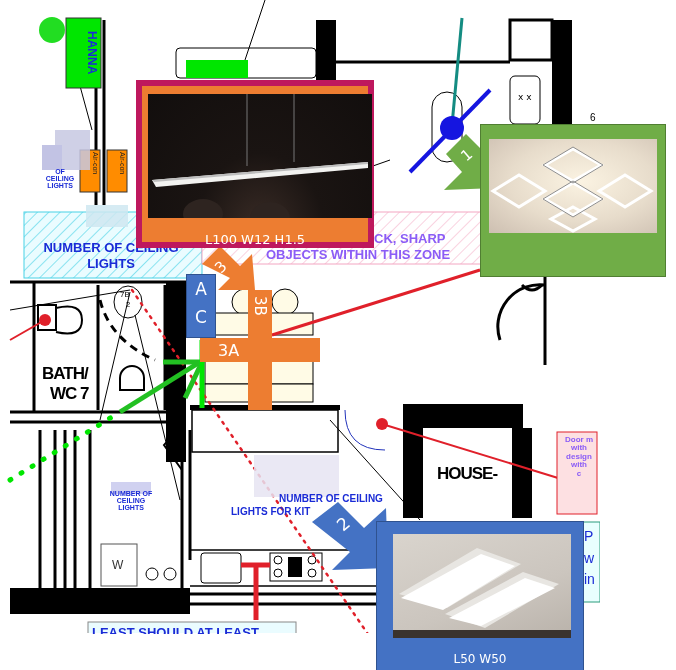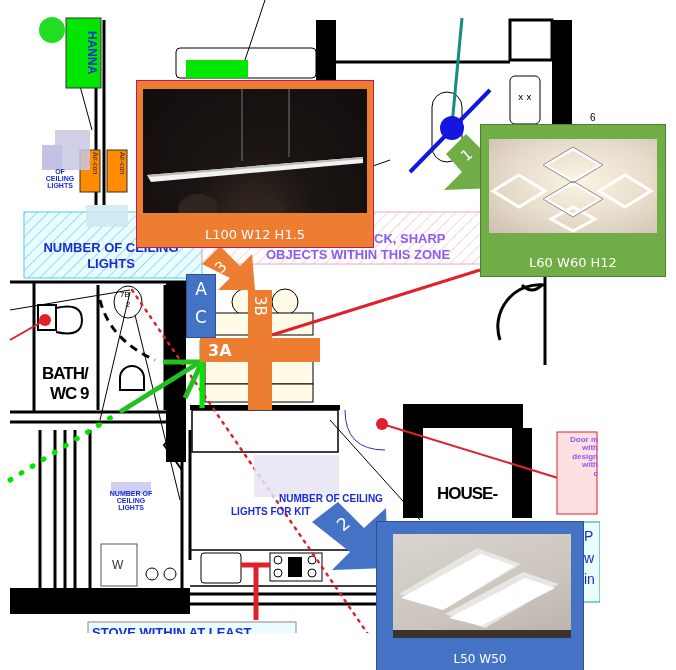--- a/index.html
+++ b/index.html
@@ -161,49 +161,49 @@
 </svg>
 
 <div class="abs lbl-blue" style="left:70px;top:20px;width:28px;height:66px;writing-mode:vertical-rl;font-size:12px;">HANNA</div>
 <div class="abs" style="left:81px;top:152px;width:18px;height:38px;writing-mode:vertical-rl;font-size:7px;color:#222;">Air-con</div>
 <div class="abs" style="left:108px;top:152px;width:18px;height:38px;writing-mode:vertical-rl;font-size:7px;color:#222;">Air-con</div>
 <div class="abs lbl-blue" style="left:40px;top:168px;width:40px;font-size:7px;">OF CEILING LIGHTS</div>
 <div class="abs lbl-blue" style="left:26px;top:240px;width:170px;font-size:13px;line-height:1.2;">NUMBER OF CEILING LIGHTS</div>
 <div class="abs lbl-red" style="left:374px;top:232px;width:120px;font-size:13px;text-align:left;">CK, SHARP</div>
 <div class="abs lbl-red" style="left:266px;top:248px;width:230px;font-size:13px;text-align:left;">OBJECTS WITHIN THIS ZONE</div>
 <div class="abs" style="left:42px;top:364px;font-size:17px;font-weight:bold;letter-spacing:-1px;">BATH/</div>
-<div class="abs" style="left:50px;top:384px;font-size:17px;font-weight:bold;letter-spacing:-1px;">WC 9</div>
+<div class="abs" style="left:50px;top:384px;font-size:17px;font-weight:bold;letter-spacing:-1px;">WC 7</div>
 <div class="abs" style="left:120px;top:290px;width:16px;font-size:8px;text-align:left;">7B</div>
 <div class="abs" style="left:120px;top:300px;width:16px;font-size:8px;text-align:center;">2</div>
 <div class="abs" style="left:590px;top:112px;font-size:10px;">6</div>
 <div class="abs lbl-blue" style="left:108px;top:490px;width:46px;font-size:7px;">NUMBER OF CEILING LIGHTS</div>
 <div class="abs" style="left:112px;top:558px;font-size:12px;color:#333;">W</div>
 <div class="abs lbl-blue" style="left:231px;top:494px;font-size:10px;text-align:left;padding-left:48px;">NUMBER OF CEILING</div>
 <div class="abs lbl-blue" style="left:231px;top:507px;font-size:10px;text-align:left;">LIGHTS FOR KIT</div>
-<div class="abs" style="left:437px;top:484px;font-size:17px;font-weight:bold;letter-spacing:-1px;">HOUSE-</div>
-<div class="abs lbl-red" style="left:560px;top:436px;width:38px;font-size:8px;overflow:hidden;white-space:nowrap;text-align:right;">
+<div class="abs" style="left:437px;top:464px;font-size:17px;font-weight:bold;letter-spacing:-1px;">HOUSE-</div>
+<div class="abs lbl-red" style="left:560px;top:436px;width:38px;font-size:8px;overflow:hidden;white-space:nowrap;">
   <div>Door m</div>
   <div>with</div>
   <div>design</div>
   <div>with</div>
   <div>c</div>
 </div>
 <div class="abs lbl-blue" style="left:584px;top:526px;width:16px;font-size:14px;line-height:1.55;overflow:hidden;text-align:left;font-weight:normal;">
   <div>P</div>
   <div>w</div>
   <div>in</div>
 </div>
-<div class="abs lbl-blue" style="left:92px;top:626px;width:204px;height:8px;overflow:hidden;font-size:13px;text-align:left;">STOVE WITHIN AT LEAST</div>
+<div class="abs lbl-blue" style="left:92px;top:626px;width:204px;height:8px;overflow:hidden;font-size:13px;text-align:left;">LEAST SHOULD AT LEAST</div>
 
 <div class="abs" style="left:186px;top:274px;width:28px;height:62px;background:#4472c4;border:1px solid #2f528f;color:#fff;font-family:'DejaVu Sans',sans-serif;font-size:17px;text-align:center;line-height:28px;">
   <div>A</div>
   <div>C</div>
 </div>
 
-<div class="callout" style="left:200px;top:338px;width:120px;height:24px;background:#ed7d31;justify-content:flex-start;padding-left:8px;box-sizing:border-box;font-size:16px;font-weight:bold;">
+<div class="callout" style="left:200px;top:338px;width:120px;height:24px;background:#ed7d31;justify-content:flex-start;padding-left:18px;box-sizing:border-box;font-size:16px;">
     <span>3A</span>
   </div>
 
 <div class="callout" style="left:248px;top:290px;width:24px;height:120px;background:#ed7d31;align-items:flex-start;padding-top:6px;box-sizing:border-box;">
     <span style="writing-mode:vertical-rl;font-size:15px;">3B</span>
   </div>
 
 <svg class="abs" style="left:200px;top:240px;" width="80" height="60" viewBox="0 0 80 60">
   <polygon points="2,24 20,6 40,26 52,14 55,50 18,50 30,38" fill="#ed7d31"></polygon>
 </svg>
@@ -212,21 +212,21 @@
 <svg class="abs" style="left:440px;top:130px;" width="80" height="65" viewBox="0 0 80 65">
   <polygon points="2,24 22,4 40,22 56,6 52,58 0,60 18,42" fill="#70ad47" transform="translate(4,0)"></polygon>
 </svg>
 <div class="abs" style="left:462px;top:146px;color:#fff;font-size:15px;font-family:'DejaVu Sans',sans-serif;transform:rotate(-40deg);">1</div>
 
 <svg class="abs" style="left:310px;top:500px;" width="80" height="80" viewBox="0 0 80 80">
   <polygon points="2,22 28,2 54,28 76,8 78,68 22,70 40,52" fill="#4472c4"></polygon>
 </svg>
 <div class="abs" style="left:338px;top:514px;color:#fff;font-size:17px;font-family:'DejaVu Sans',sans-serif;transform:rotate(-40deg);">2</div>
 
-<div class="card" style="left:136px;top:80px;width:238px;height:168px;background:#ed7d31;border:1px solid #be185d;">
+<div class="card" style="left:136px;top:80px;width:238px;height:168px;background:#ed7d31;border:6px solid #be185d;">
   <div class="photo" style="left:6px;top:8px;width:224px;height:124px;background:radial-gradient(ellipse at 50% 110%,#3a2c26 0%,#1a1412 40%,#120e0d 100%);">
     <svg width="224" height="124" viewBox="0 0 224 124">
       <line x1="99" y1="0" x2="99" y2="72" stroke="#777" stroke-width="1"></line>
       <line x1="146" y1="0" x2="146" y2="68" stroke="#777" stroke-width="1"></line>
       <polygon points="4,86 220,68 220,74 8,93" fill="#f2f2f0"></polygon>
       <polygon points="4,86 220,68 220,70 6,88" fill="#bdbdbd"></polygon>
       <ellipse cx="55" cy="120" rx="20" ry="15" fill="#2e2420"></ellipse>
       <ellipse cx="122" cy="124" rx="20" ry="16" fill="#2e2420"></ellipse>
     </svg>
   </div>
@@ -242,21 +242,20 @@
         <polygon points="138,42 164,58 138,74 112,58" transform="translate(-2,-6)"></polygon>
         <polygon points="84,44 112,60 84,76 56,60"></polygon>
         <polygon points="84,68 106,80 84,92 62,80"></polygon>
       </g>
       <g fill="none" stroke="#8f8f8f" stroke-width="1">
         <polygon points="84,8 114,26 84,44 54,26"></polygon>
         <polygon points="84,42 114,60 84,78 54,60"></polygon>
       </g>
     </svg>
   </div>
-  <div class="cap" style="top:130px;font-size:13px;">L60 W60 H12</div>
 </div>
 
 <div class="card" style="left:376px;top:508px;width:208px;height:153px;background:#4472c4;border:1px solid #2f528f;margin-top:13px;">
   <div class="photo" style="left:16px;top:12px;width:178px;height:104px;background:linear-gradient(160deg,#d9d4cd 0%,#cbc5be 60%,#b9b2aa 100%);">
     <svg width="178" height="104" viewBox="0 0 178 104">
       <polygon points="6,60 84,14 128,30 54,74" fill="#e8e6e2"></polygon>
       <polygon points="8,64 88,20 122,32 50,76" fill="#fff"></polygon>
       <polygon points="52,80 130,38 166,50 92,94" fill="#e8e6e2"></polygon>
       <polygon points="56,84 132,44 162,54 88,92" fill="#fff"></polygon>
       <rect x="0" y="96" width="178" height="8" fill="#3a332e"></rect>

